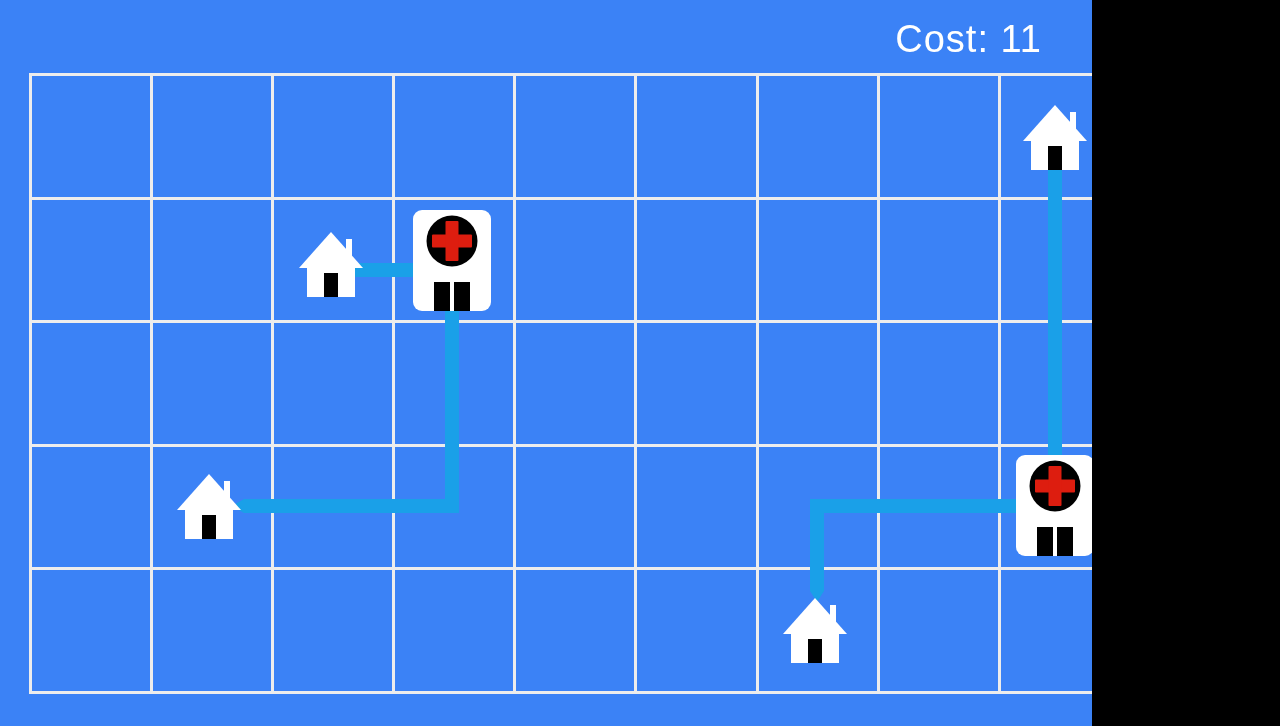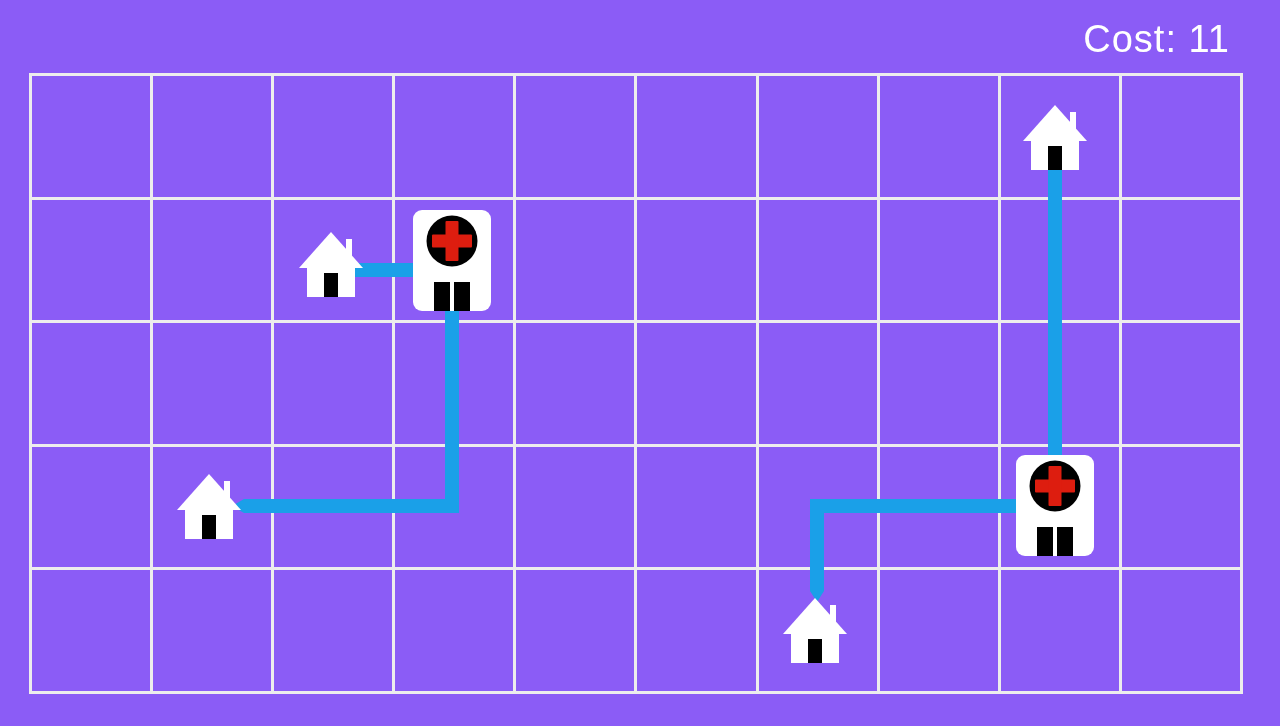--- a/index.html
+++ b/index.html
@@ -2,23 +2,23 @@
 <html><head>
 <meta charset="utf-8">
 <style>
   html, body {
     margin: 0;
     padding: 0;
     background: #000;
   }
   #stage {
     position: relative;
-    width: 1280px;
+    width: 1092px;
     height: 726px;
-    background: #8b5cf6;
+    background: #3b82f6;
     overflow: hidden;
     font-family: "Liberation Sans", sans-serif;
   }
   
   #cost {
     position: absolute;
     top: 18px;
     right: 50px;
     color: #ffffff;
     font-size: 38px;

